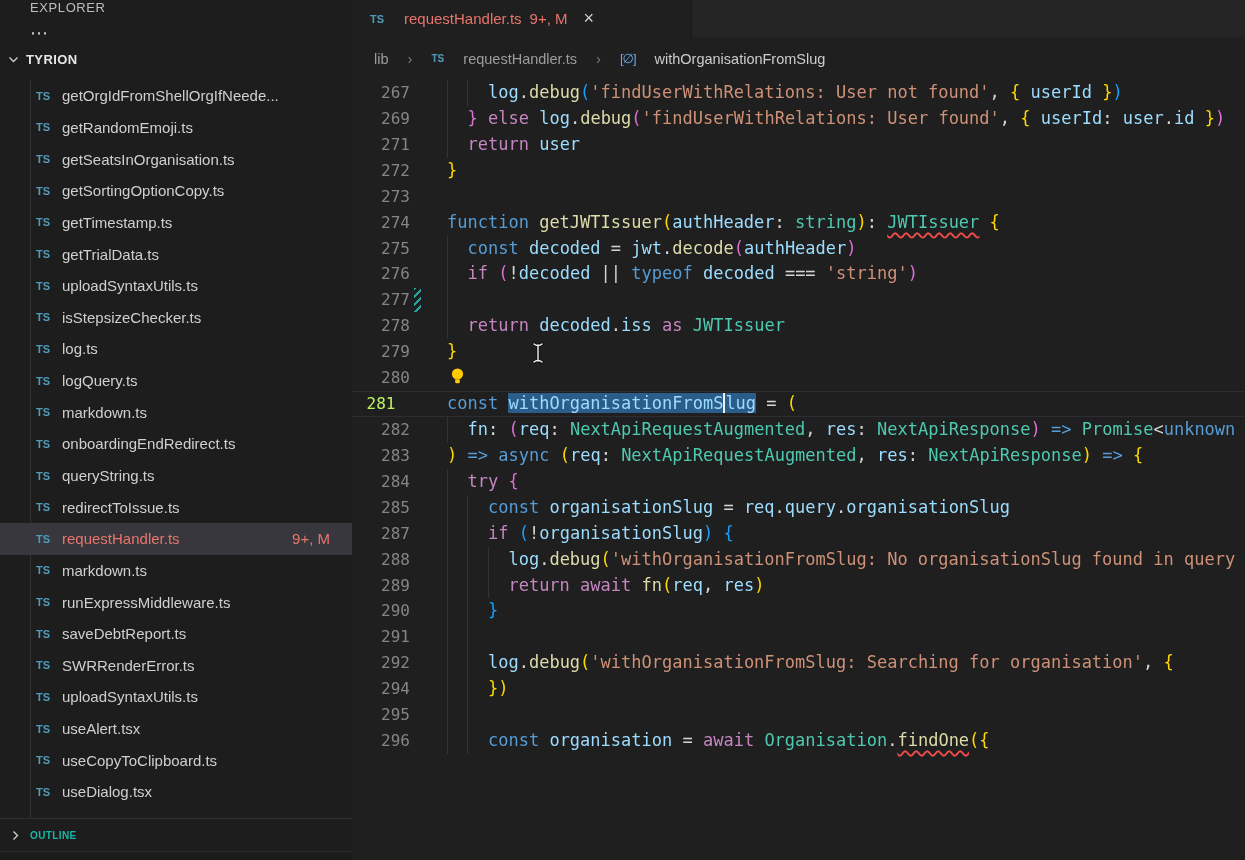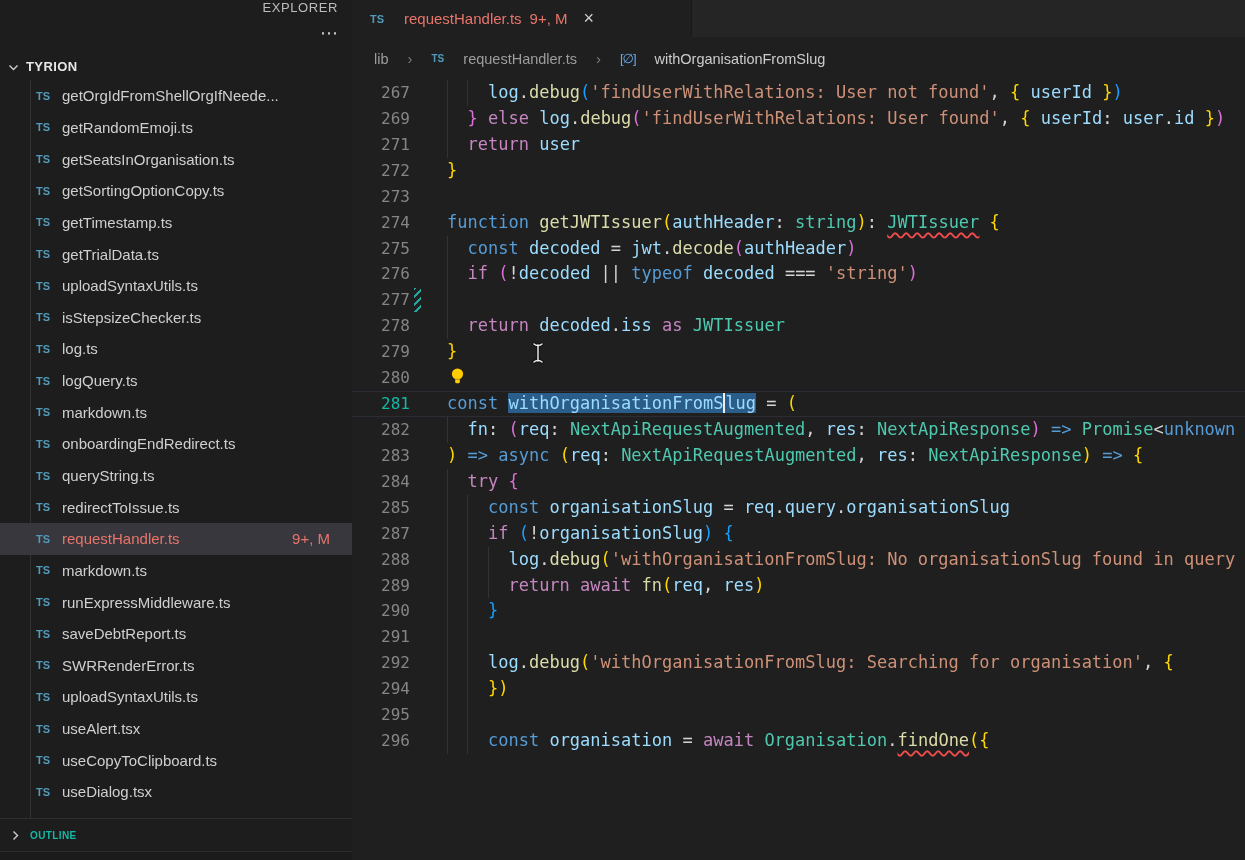--- a/index.html
+++ b/index.html
@@ -3,25 +3,25 @@
 <meta charset="utf-8">
 <style>
   * { margin:0; padding:0; box-sizing:border-box; }
   html,body { width:1245px; height:860px; overflow:hidden; background:#1f1f1f;
               font-family:"Liberation Sans", sans-serif; }
 
   
   .sidebar { position:absolute; left:0; top:0; width:352px; height:860px;
              background:#1d1d1d; color:#cccccc; z-index:2; }
   .exp-header { position:absolute; left:0; top:0; width:100%; height:38px;
-                display:flex; align-items:flex-end; padding:0 14px 0 30px;flex-direction:column; }
+                display:flex; align-items:flex-start; padding:0 14px 0 30px;flex-direction:column; }
   .exp-title { font-size:13px; letter-spacing:.6px; color:#bdbdbd; flex:1; }
   .more { color:#cfcfcf; font-size:18px; line-height:10px; cursor:pointer; }
   .section-header { position:absolute; left:0; top:44px; width:100%; height:30px;
-                    display:flex; align-items:flex-end; gap:6px; padding-left:6px; }
+                    display:flex; align-items:center; gap:6px; padding-left:6px; }
   .section-label { font-weight:bold; font-size:13px; color:#e7e7e7; letter-spacing:.4px; }
   .chev { display:inline-flex; width:14px; height:14px; align-items:center; justify-content:center; }
   .tree-guide { position:absolute; left:30px; top:80px; width:1px; height:738px; background:#333336; }
   .file-list { position:absolute; left:0; top:80px; width:352px; height:738px; overflow:hidden; }
   .frow { display:flex; align-items:center; height:31.65px; padding-left:36px;
           font-size:15px; color:#cfcfcf; position:relative; cursor:pointer; }
   .frow.sel-row { background:#37373d; color:#e8756b; }
   .frow.sel-row .flabel { color:#e8756b; }
   .tsic { width:26px; font-size:11px; font-weight:bold; color:#519aba; flex:none; }
   .flabel { white-space:nowrap; overflow:hidden; }
@@ -50,21 +50,21 @@
   .bc-sep { color:#7c7c7c; font-size:15px; }
   .bc-ts { font-size:10px; font-weight:bold; color:#519aba; }
   .bc-sym { color:#68a9e8; font-size:13px; letter-spacing:-1px; }
   .bc-last { color:#cccccc; }
 
   
   .codearea { position:absolute; left:0; top:80px; width:893px; height:780px; overflow:hidden;
               font-family:"DejaVu Sans Mono", monospace; font-size:17px; }
   .cl { position:relative; height:25.93px; line-height:25.93px; white-space:pre; }
   .cl.cur { border-top:1px solid #2c2c34; border-bottom:1px solid #2c2c34; line-height:23.9px; }
-  .cl.cur .ln { color:#14b8a6; }
+  .cl.cur .ln { color:#bef264;text-align:center; }
   .ln { display:inline-block; width:58px; text-align:right; color:#858585; font-size:16px;
         vertical-align:top; }
   .ct { display:inline-block; margin-left:37px; vertical-align:top; }
   .guide { position:absolute; top:0; width:1px; height:100%; background:#333336; }
   .modmark { position:absolute; left:62px; top:1px; width:7px; height:24px;
              background:repeating-linear-gradient(135deg,#26a69a 0 2px,transparent 2px 5.5px); }
   .c-p { color:#d4d4d4; } .c-k { color:#C586C0; } .c-s { color:#569CD6; }
   .c-f { color:#DCDCAA; } .c-v { color:#9CDCFE; } .c-t { color:#4EC9B0; }
   .c-r { color:#CE9178; } .c-g { color:#FFD700; } .c-o { color:#DA70D6; }
   .c-u { color:#179FFF; }

